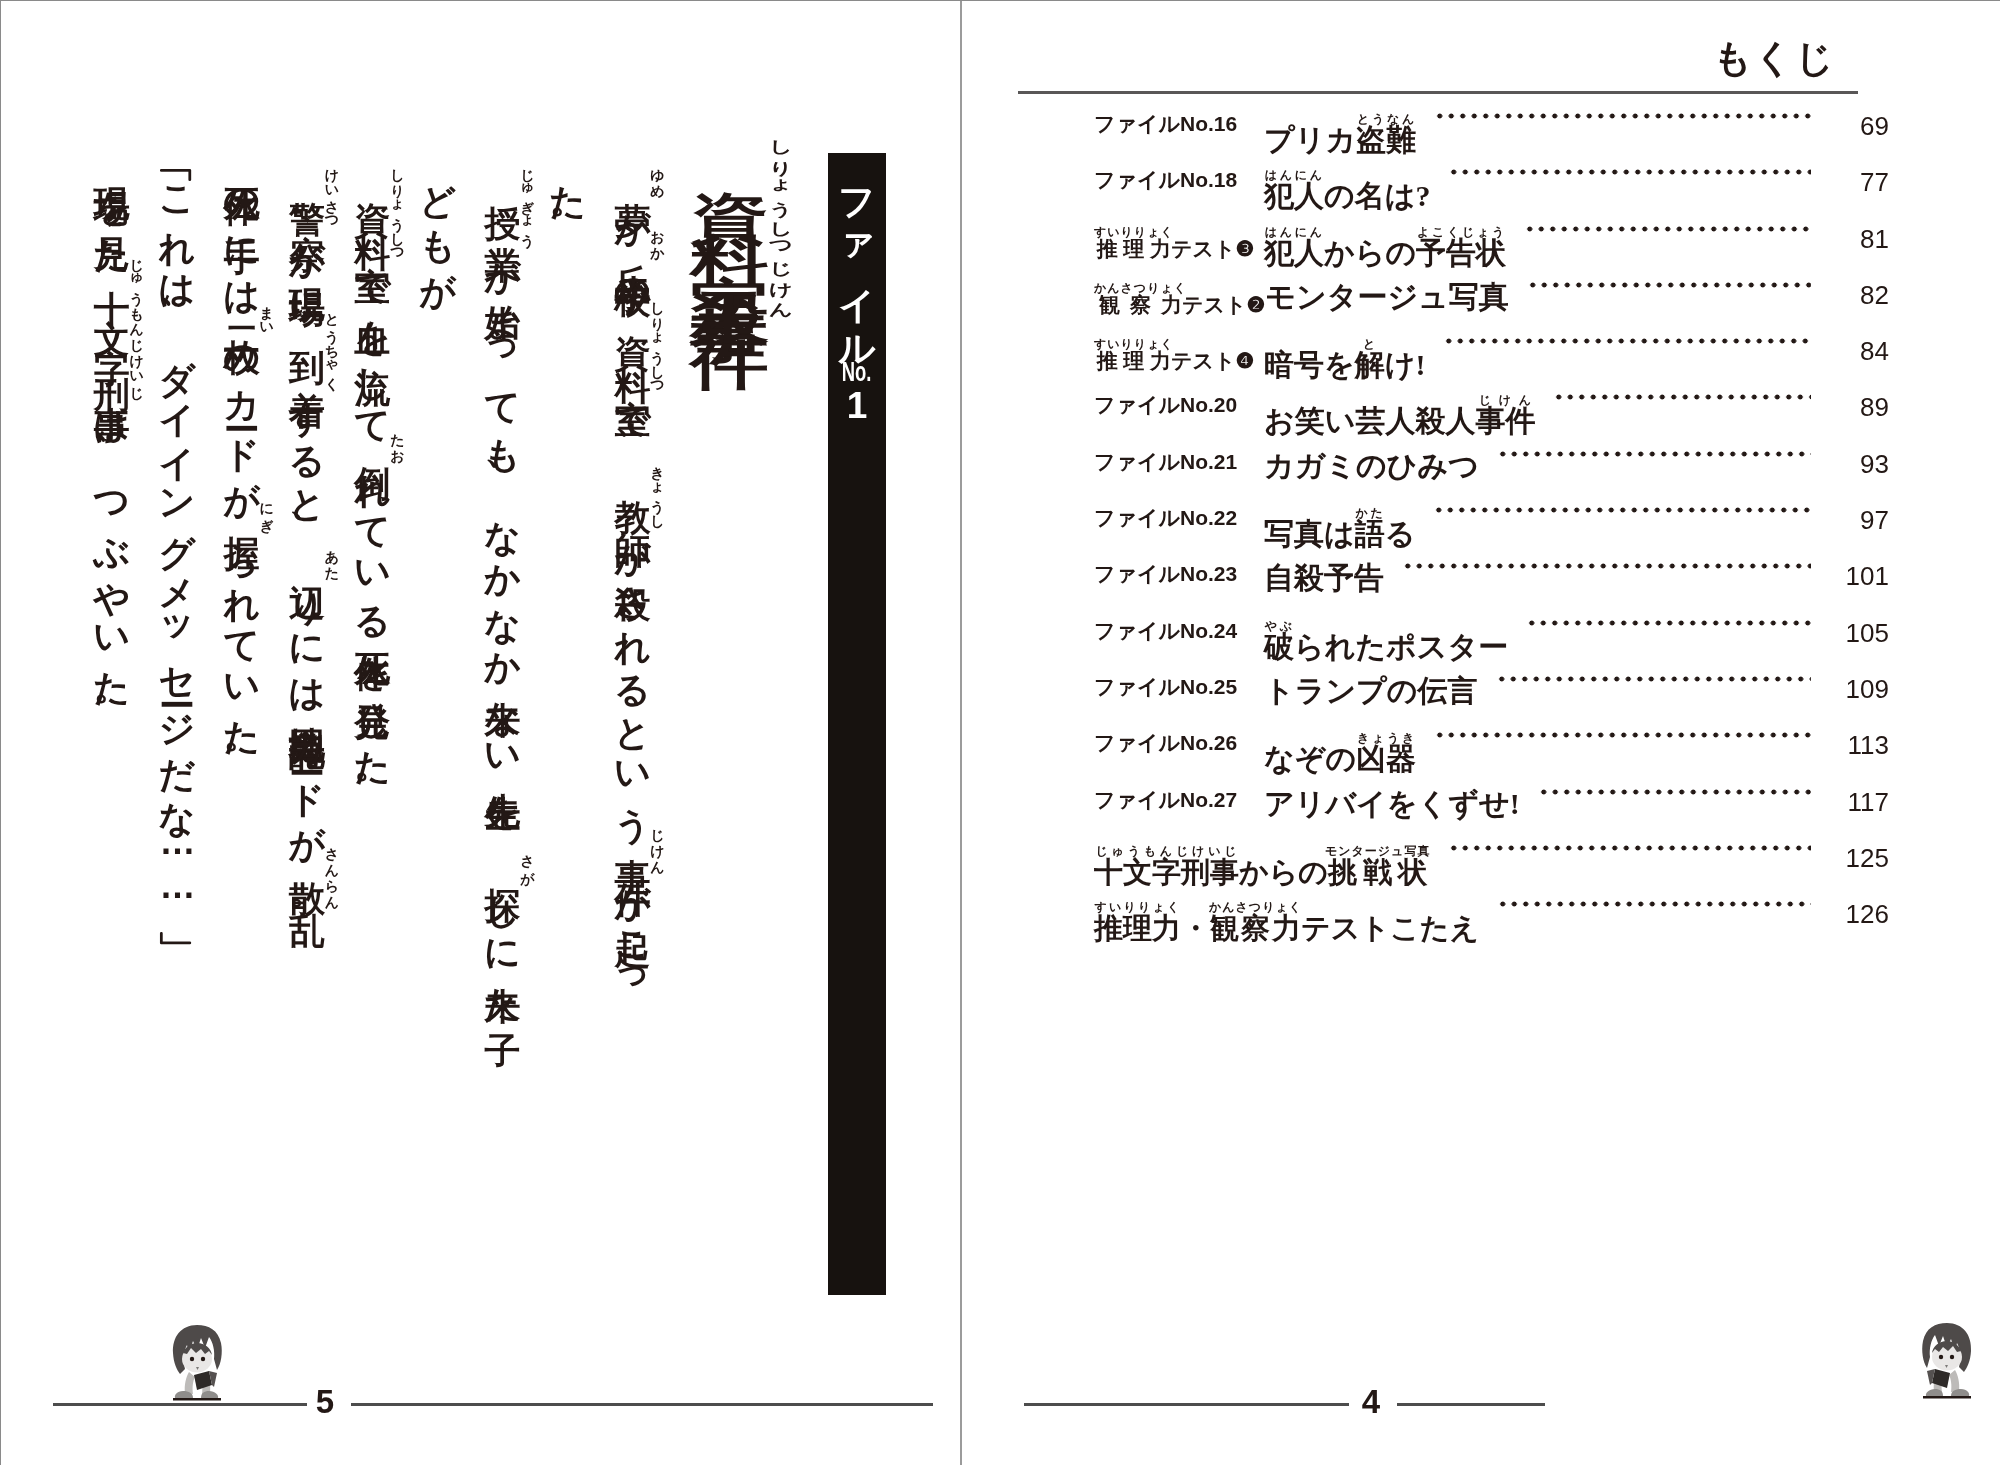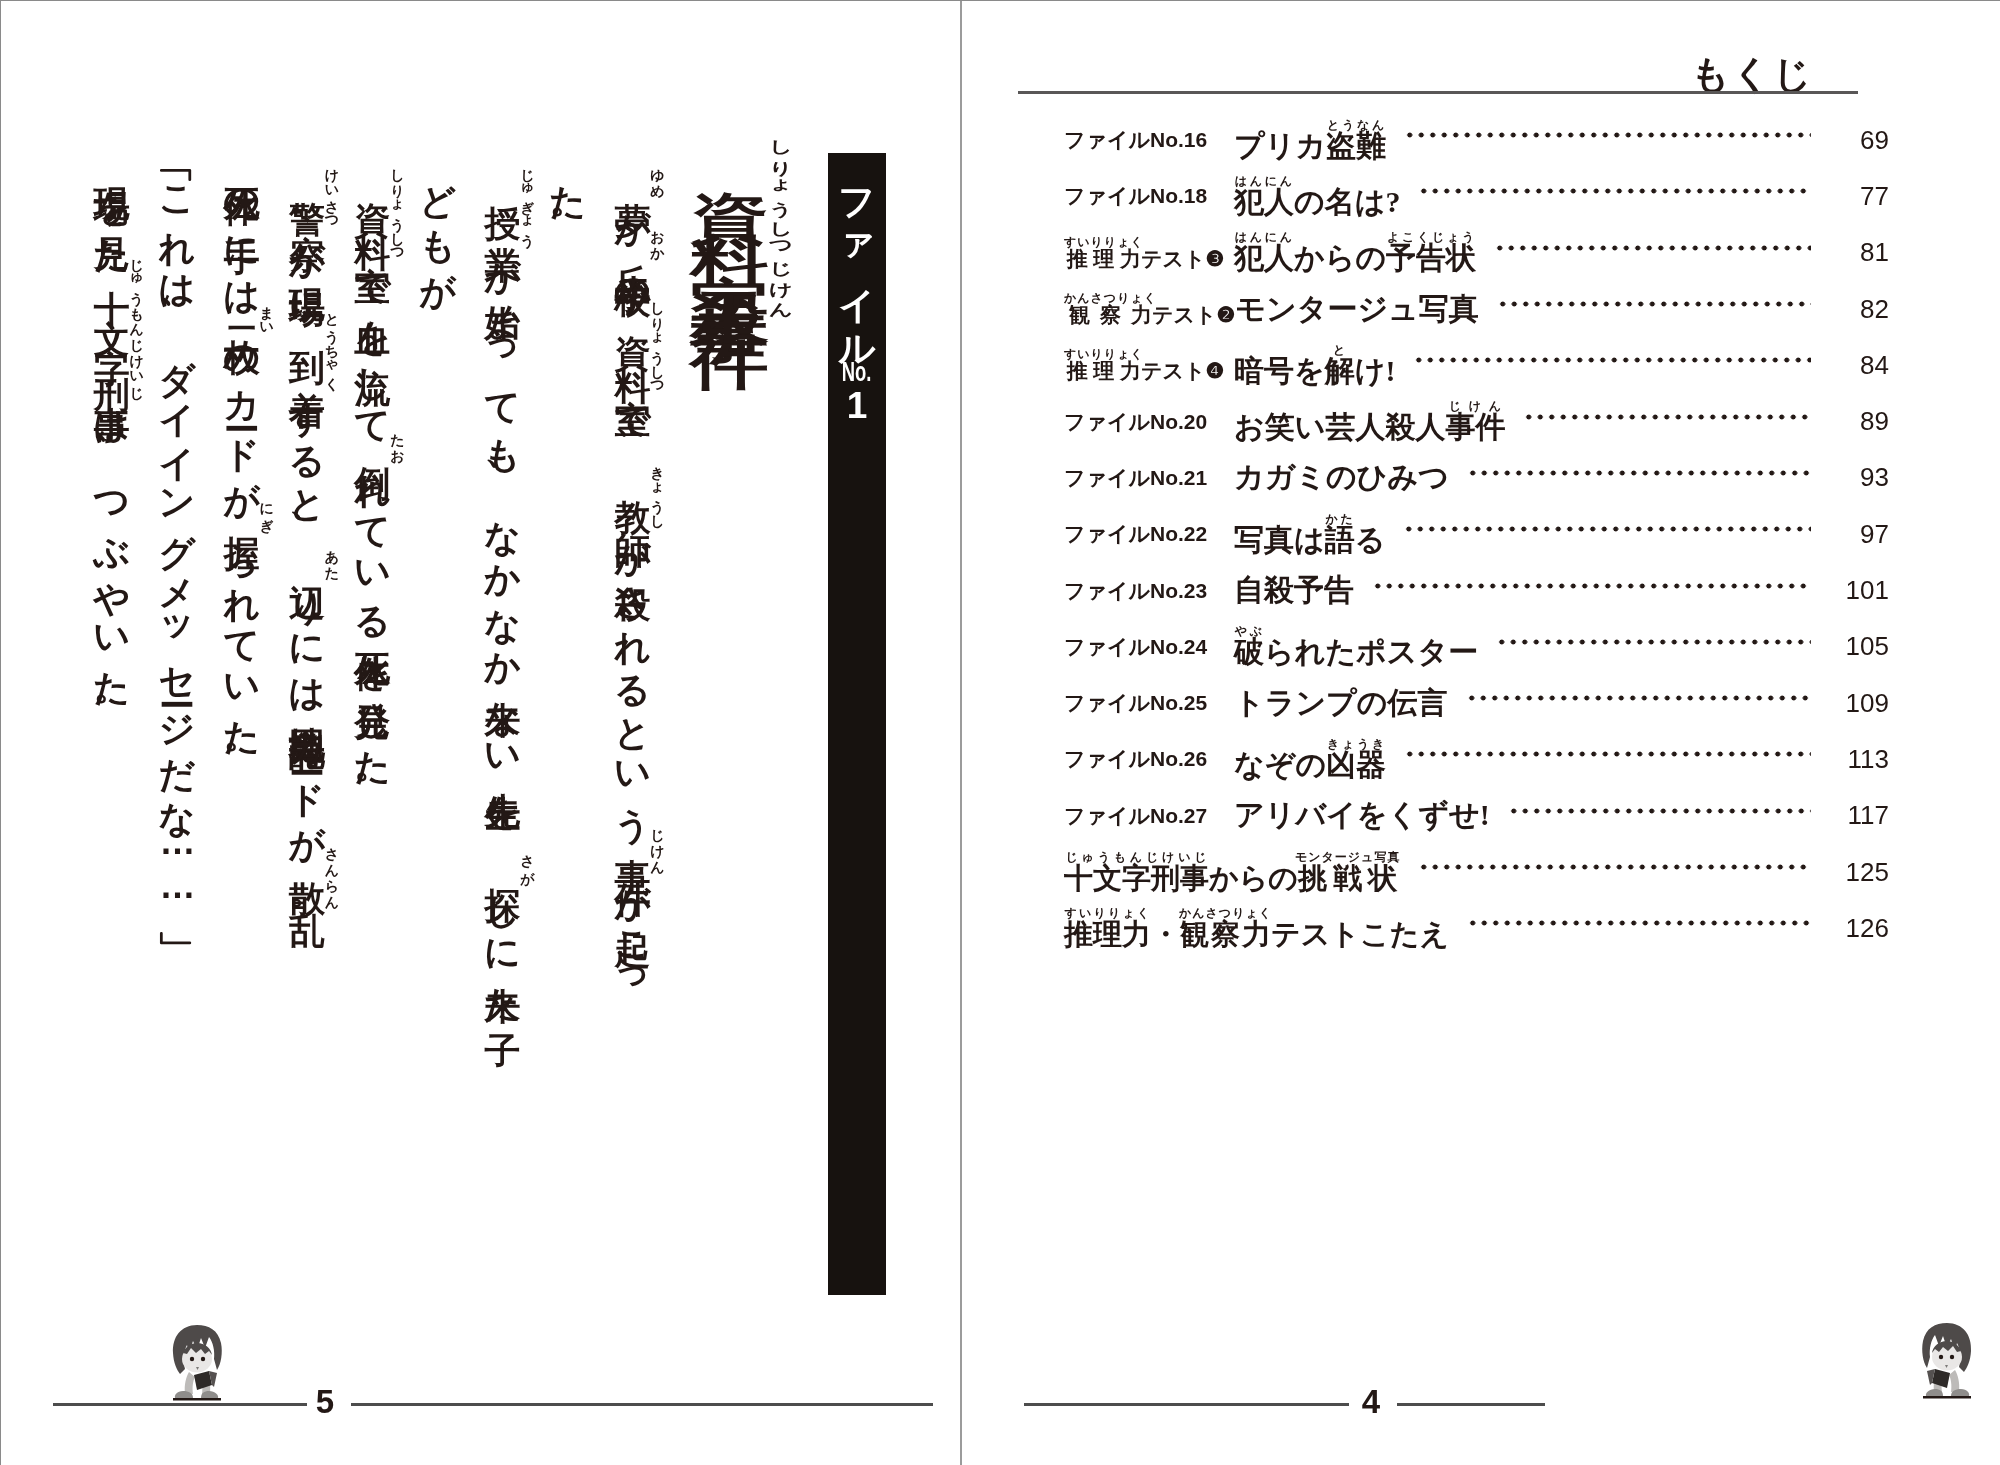--- a/index.html
+++ b/index.html
@@ -1,25 +1,25 @@
 <!DOCTYPE html>
 <html><head>
 <meta charset="utf-8">
 <style>
   html,body{margin:0;padding:0;background:#9a9a9a;font-family:"Liberation Sans",sans-serif;}
   .spread{position:relative;width:2000px;height:1465px;background:#ffffff;color:#231815;
     border:1px solid #8a8a8a;overflow:hidden;}
   .page-divider{position:absolute;left:959px;top:0;width:2px;height:1465px;background:#9b9b9b;}
 
   
-  .toc-header{position:absolute;top:48px;left:1690px;width:167px;text-align:left;
+  .toc-header{position:absolute;top:32px;left:1690px;width:167px;text-align:center;
     font-size:38px;font-weight:900;letter-spacing:2px;}
   .toc-rule{position:absolute;left:1017px;top:90px;width:840px;height:3px;background:#595757;}
   .toc-list{position:absolute;left:1063px;top:112px;width:825px;}
-  .toc-row{display:flex;align-items:center;height:53.3px;padding-bottom:3px;}
+  .toc-row{display:flex;align-items:flex-start;height:53.3px;padding-bottom:3px;margin-left:30px;}
   .toc-label{flex:0 0 170px;font-size:21px;font-weight:900;white-space:nowrap;line-height:1;}
   .toc-title{font-size:30px;font-weight:900;white-space:nowrap;line-height:1;font-family:Liberation Serif, serif;}
   .toc-title.full{font-size:29px;}
   .toc-dots{flex:1 1 auto;height:6px;margin:0 14px 9px 18px;
     background-image:radial-gradient(circle,#231815 2.3px,transparent 2.7px);
     background-size:11.5px 6px;background-repeat:repeat-x;background-position:left center;}
   .toc-page{flex:0 0 64px;text-align:right;font-size:26px;font-weight:400;line-height:1;}
   ruby{ruby-position:over;}
   rt{font-size:12px;font-weight:700;letter-spacing:1px;}
 

